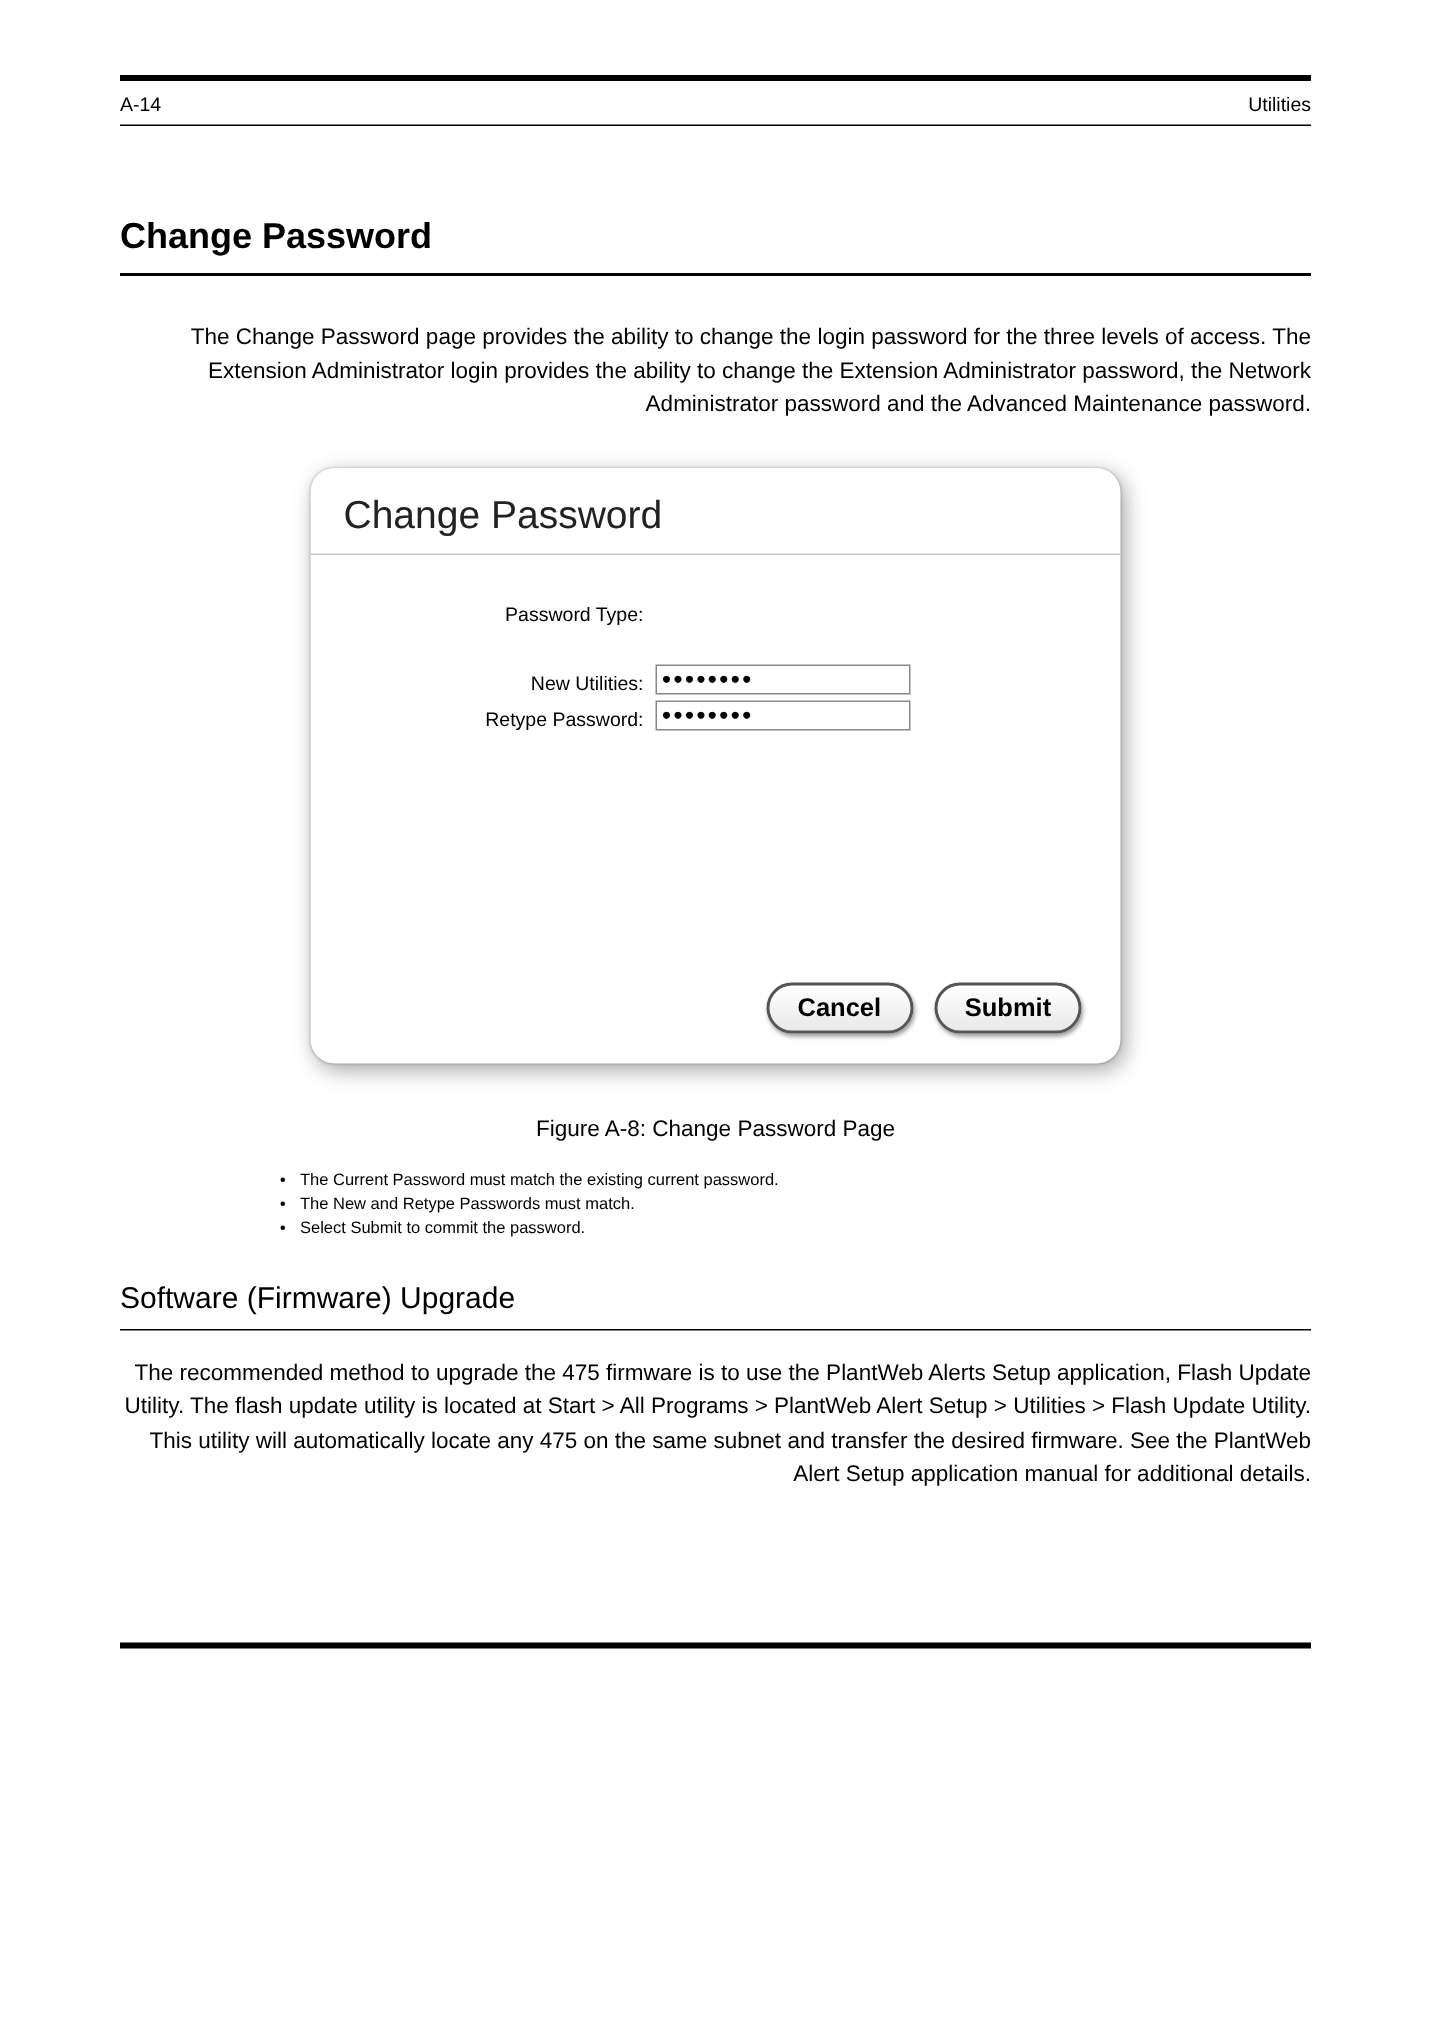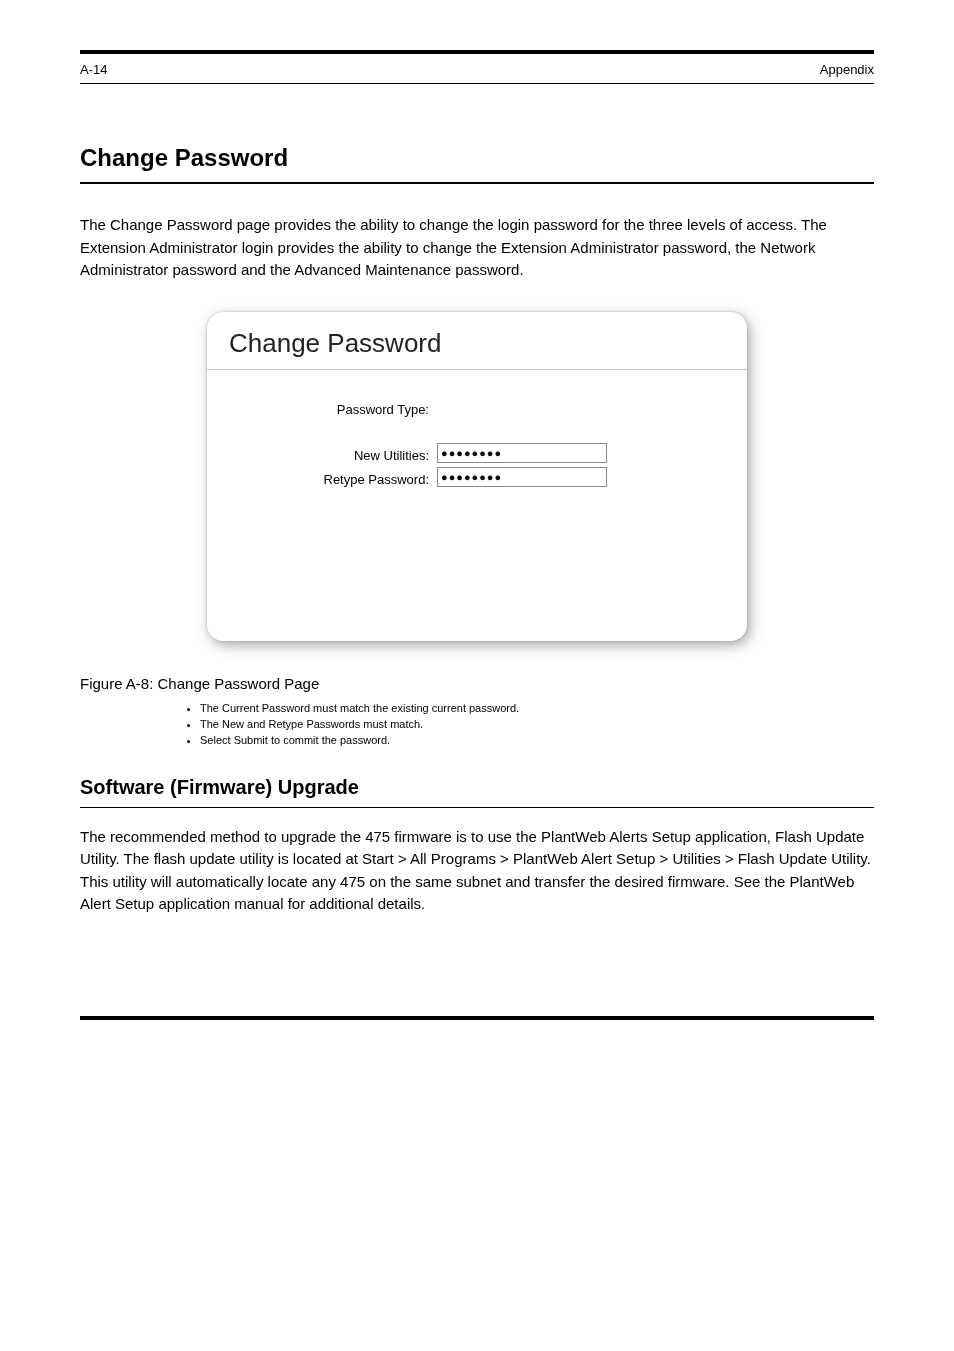--- a/index.html
+++ b/index.html
@@ -33,20 +33,21 @@
     margin-bottom: 10px;
   }
   .chapter-underline {
     border-top: 2px solid #000;
     margin-bottom: 30px;
   }
   .body-text {
     font-size: 15px;
     line-height: 1.5;
     margin-bottom: 30px;
+    text-align: right;
   }
   .figure-wrapper {
     text-align: center;
     margin: 20px 0 20px 0;
   }
   
   .panel {
     display: inline-block;
     width: 540px;
     border-radius: 16px;
@@ -126,36 +127,36 @@
     border: 2px solid #555;
     border-radius: 18px;
     font-weight: bold;
     font-size: 17px;
     background: linear-gradient(#ffffff, #e9e9e9);
     box-shadow: 1px 2px 3px rgba(0,0,0,0.4);
     margin-left: 10px;
     cursor: pointer;
   }
   .figure-caption {
-    text-align: left;
+    text-align: center;
     font-size: 15px;
     margin-top: 30px;
-    margin-bottom: 10px;
+    margin-bottom: 20px;
   }
   ul.bullets {
     margin: 8px 0 30px 0;
     padding-left: 120px;
     font-size: 11px;
   }
   ul.bullets li {
     margin-bottom: 4px;
   }
   .section-title {
     font-size: 20px;
-    font-weight: bold;
+    font-weight: normal;
     margin-top: 30px;
     margin-bottom: 8px;
   }
   .section-underline {
     border-top: 1px solid #000;
     margin-bottom: 18px;
   }
   .footer {
     margin-top: 100px;
   }
@@ -170,21 +171,21 @@
   }
   .guide-name { font-style: italic; }
 </style>
 </head>
 <body>
 <div class="page">
 
 <div class="header-line-thick"></div>
 <div class="header-row">
   <span>A-14</span>
-  <span>Appendix</span>
+  <span>Utilities</span>
 </div>
 <div class="header-line-thin"></div>
 
 <div class="chapter-title">Change Password</div>
 <div class="chapter-underline"></div>
 
 <div class="body-text">The Change Password page provides the ability to change the login password for the three levels of access. The Extension Administrator login provides the ability to change the Extension Administrator password, the Network Administrator password and the Advanced Maintenance password.</div>
 
 <div class="figure-wrapper">
   <div class="panel">
@@ -207,20 +208,24 @@
       </div>
       <div class="form-row">
         <div class="form-label">Retype Password:</div>
         <div class="form-control">
           <div class="pw-input">●●●●●●●●</div>
         </div>
       </div>
 
       <div style="height:130px"></div>
     </div>
+    <div class="panel-footer">
+      <span class="pill-btn">Cancel</span>
+      <span class="pill-btn">Submit</span>
+    </div>
   </div>
 </div>
 
 <div class="figure-caption">Figure A-8:  Change Password Page</div>
 
 <ul class="bullets">
   <li>The Current Password must match the existing current password.</li>
   <li>The New and Retype Passwords must match.</li>
   <li>Select Submit to commit the password.</li>
 </ul>

